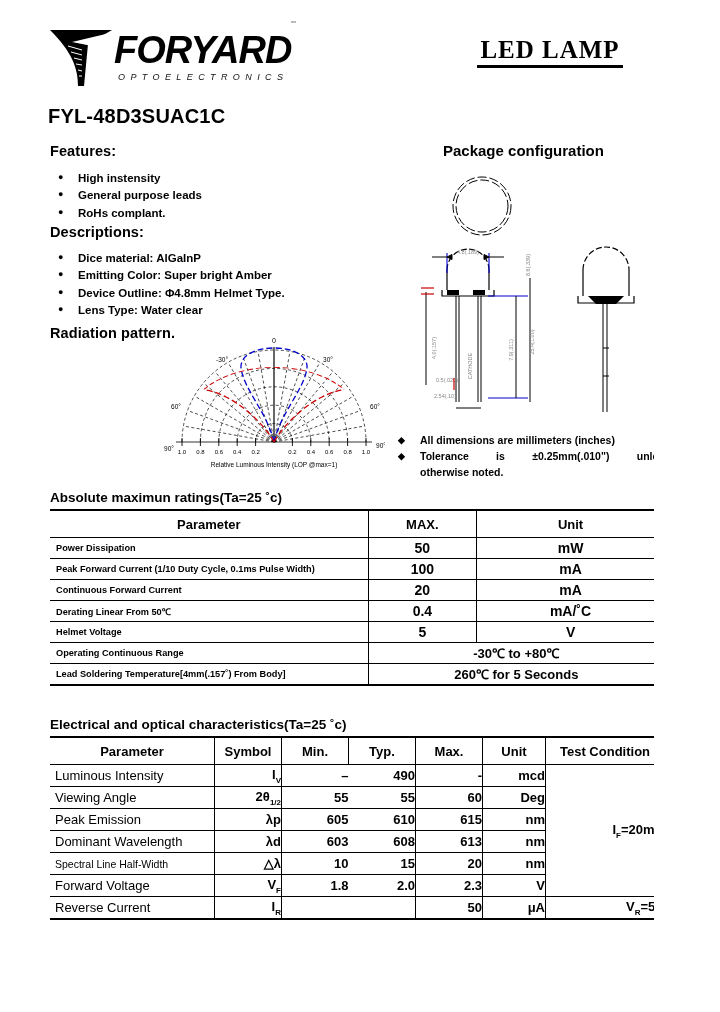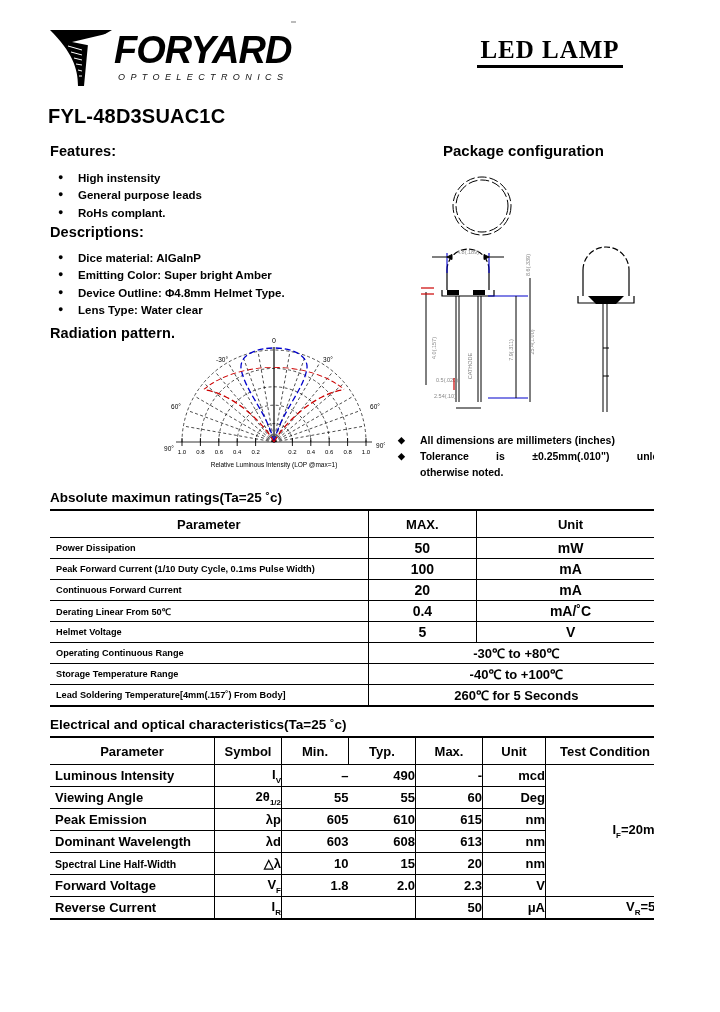--- a/index.html
+++ b/index.html
@@ -69,21 +69,21 @@
   #eo-table{border-top:2.6px solid #000;border-bottom:2.6px solid #000;}
   #eo-table td,#eo-table th{border:1px solid #000;padding:0;}
 
   .hd{font-size:13px;font-weight:bold;text-align:center;height:26px;}
   .pname{font-size:9.2px;font-weight:bold;padding-left:6px !important;height:20px;
      white-space:nowrap;}
   .val{font-size:14px;font-weight:bold;text-align:center;}
   .val2{font-size:13px;font-weight:bold;text-align:center;}
 
   
-  .eo-p{font-size:13px;font-weight:bold;padding-left:5px !important;height:21px;white-space:nowrap;}
+  .eo-p{font-size:13px;font-weight:normal;padding-left:5px !important;height:21px;white-space:nowrap;}
   .eo-p.sm{font-size:10.5px;}
   .eo-c{font-size:13px;font-weight:bold;text-align:right;}
   .nb-l{border-left:none !important;}
   .nb-r{border-right:none !important;}
   .nb-t{border-top:none !important;}
   .nb-b{border-bottom:none !important;}
   sub{font-size:8px;}
 </style>
 </head>
 <body>
@@ -318,24 +318,20 @@
     <tr>
       <td class="pname nb-l">Helmet Voltage</td>
       <td class="val">5</td>
       <td class="val nb-r">V</td>
     </tr>
     <tr>
       <td class="pname nb-l nb-b">Operating Continuous Range</td>
       <td class="val2 nb-r nb-b" colspan="2">-30℃ to +80℃</td>
     </tr>
     <tr>
-      <td class="pname nb-l">Storage Temperature Range</td>
-      <td class="val2 nb-r" colspan="2">-40℃ to +100℃</td>
-    </tr>
-    <tr>
       <td class="pname nb-l nb-b">Lead Soldering Temperature[4mm(.157˚) From Body]</td>
       <td class="val2 nb-r nb-b" colspan="2">260℃ for 5 Seconds</td>
     </tr>
   </tbody>
     </table>
 
   <div class="tbl-cap" id="eo-caption">Electrical and optical characteristics(Ta=25  ˚c)</div>
   <table id="eo-table">
     <tbody>
         <tr>

